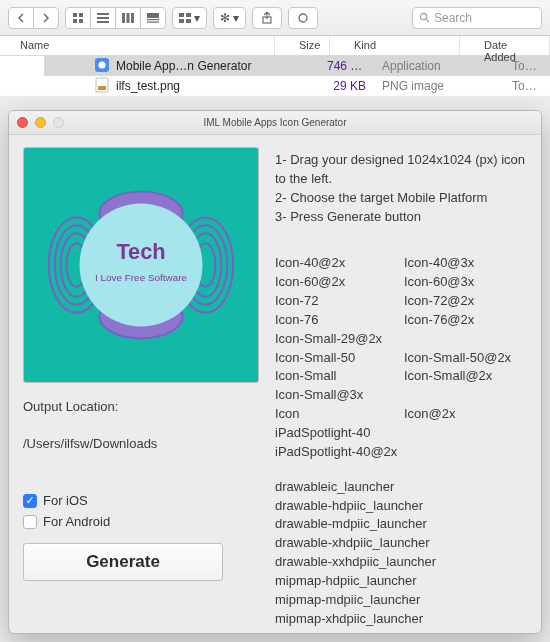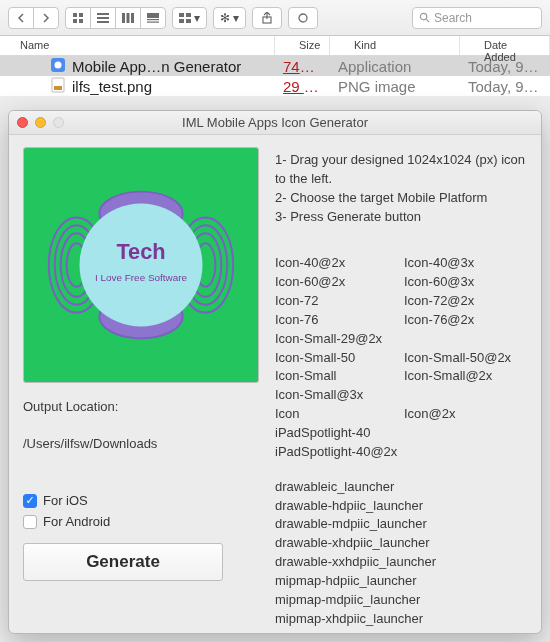--- a/index.html
+++ b/index.html
@@ -18,43 +18,43 @@
   .search-box svg { width:11px; height:11px; }
 
   
   .finder-list { background:#fff; }
   .list-header { display:flex; height:20px; border-bottom:1px solid #d9d9d9; font-size:11px; color:#434343; }
   .list-header > div { padding:3px 24px; border-right:1px solid #e3e3e3; }
   .col-name { width: 275px; padding-left:20px !important; }
   .col-size { width: 55px; text-align:right; }
   .col-kind { width: 130px; }
   .col-date { flex:1; }
-  .list-body { font-size:15px; }
+  .list-body { font-size:12px;padding-left:44px; }
   .row { display:flex; height:20px; align-items:center; }
   .row > div { padding:0 8px; white-space:nowrap; overflow:hidden; text-overflow:ellipsis; }
   .row.sel { background:#d7d7d7; }
   .row .col-name { display:flex; align-items:center; gap:6px; padding-left:50px !important; color:#222; }
   .row .col-name svg { flex-shrink:0; }
-  .row .col-size { color:#b91c1c; text-align:right;text-decoration:underline; }
+  .row .col-size { color:#4c1d95; text-align:right; }
   .row .col-kind { color:#7d7d7d; }
   .row .col-date { color:#7d7d7d; }
 
   
   .app-window { position:absolute; left:8px; top:110px; width:534px; height:524px; background:#ececec; border:1px solid #b8b8b8; border-radius:6px; box-shadow:0 10px 30px rgba(0,0,0,0.25); overflow:hidden; }
   .titlebar { height:24px; background:linear-gradient(#f2f2f2,#e4e4e4); border-bottom:1px solid #cfcfcf; display:flex; align-items:center; padding:0 8px; position:relative; }
   .traffic { display:flex; gap:7px; }
   .dot { width:11px; height:11px; border-radius:50%; }
   .dot.red { background:#fc5b57; border:1px solid #e14340; }
   .dot.yellow { background:#fdbc2e; border:1px solid #dfa023; }
   .dot.green { background:#e5e5e5; border:1px solid #cfcfcf; }
-  .title { position:absolute; left:0; right:0; text-align:center; font-size:13px; color:#4a4a4a; pointer-events:none; }
+  .title { position:absolute; left:0; right:0; text-align:center; font-size:10px; color:#4a4a4a; pointer-events:none; }
 
   .app-body { display:flex; height:calc(100% - 24px); }
   .left-pane { width:262px; padding:12px 12px 12px 14px; display:flex; flex-direction:column; }
-  .drop-area { width:236px; height:236px; border:1px solid #bcbcbc; border-radius:3px; background:#22c55e; display:flex; align-items:center; justify-content:center; position:relative; overflow:hidden; }
+  .drop-area { width:236px; height:236px; border:1px solid #bcbcbc; border-radius:3px; background:#14b8a6; display:flex; align-items:center; justify-content:center; position:relative; overflow:hidden; }
   .drop-area svg { width:100%; height:100%; }
   .icon-title { fill:#7d3895; font-weight:700; font-size:22px; font-family: Arial, sans-serif; }
   .icon-sub { fill:#7d3895; font-size:10px; font-family: Arial, sans-serif; }
 
   .output-label, .output-path { font-size:13px; color:#3a3a3a; margin-top:16px; }
   .output-path { margin-top:22px; }
 
   .checks { margin-top:42px; display:flex; flex-direction:column; gap:6px; font-size:13px; color:#333; }
   .check-row { display:flex; align-items:center; gap:6px; }
   .chk { width:14px; height:14px; border:1px solid #b5b5b5; border-radius:3px; background:#fff; display:inline-flex; align-items:center; justify-content:center; }

